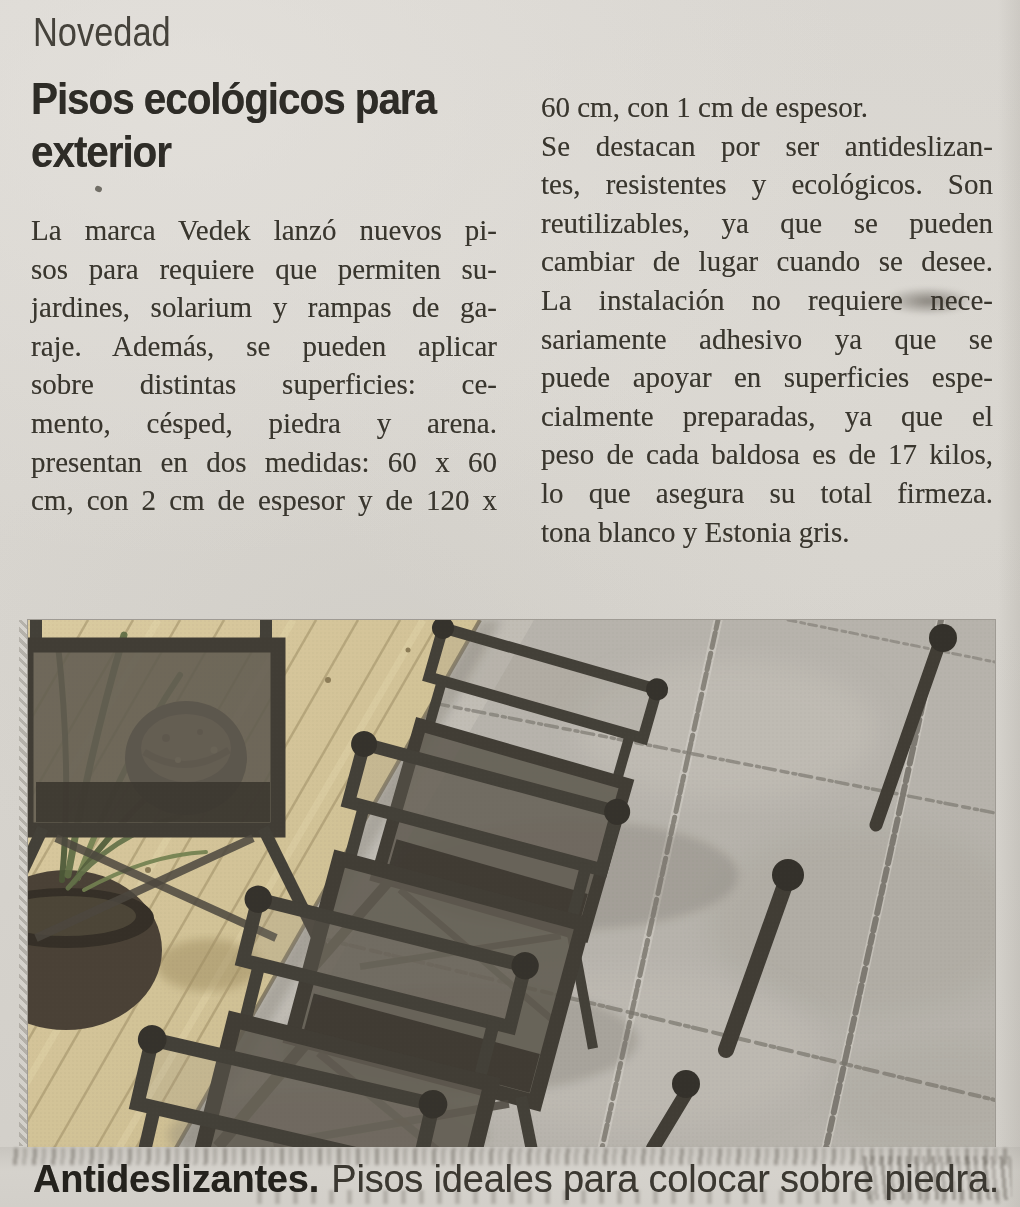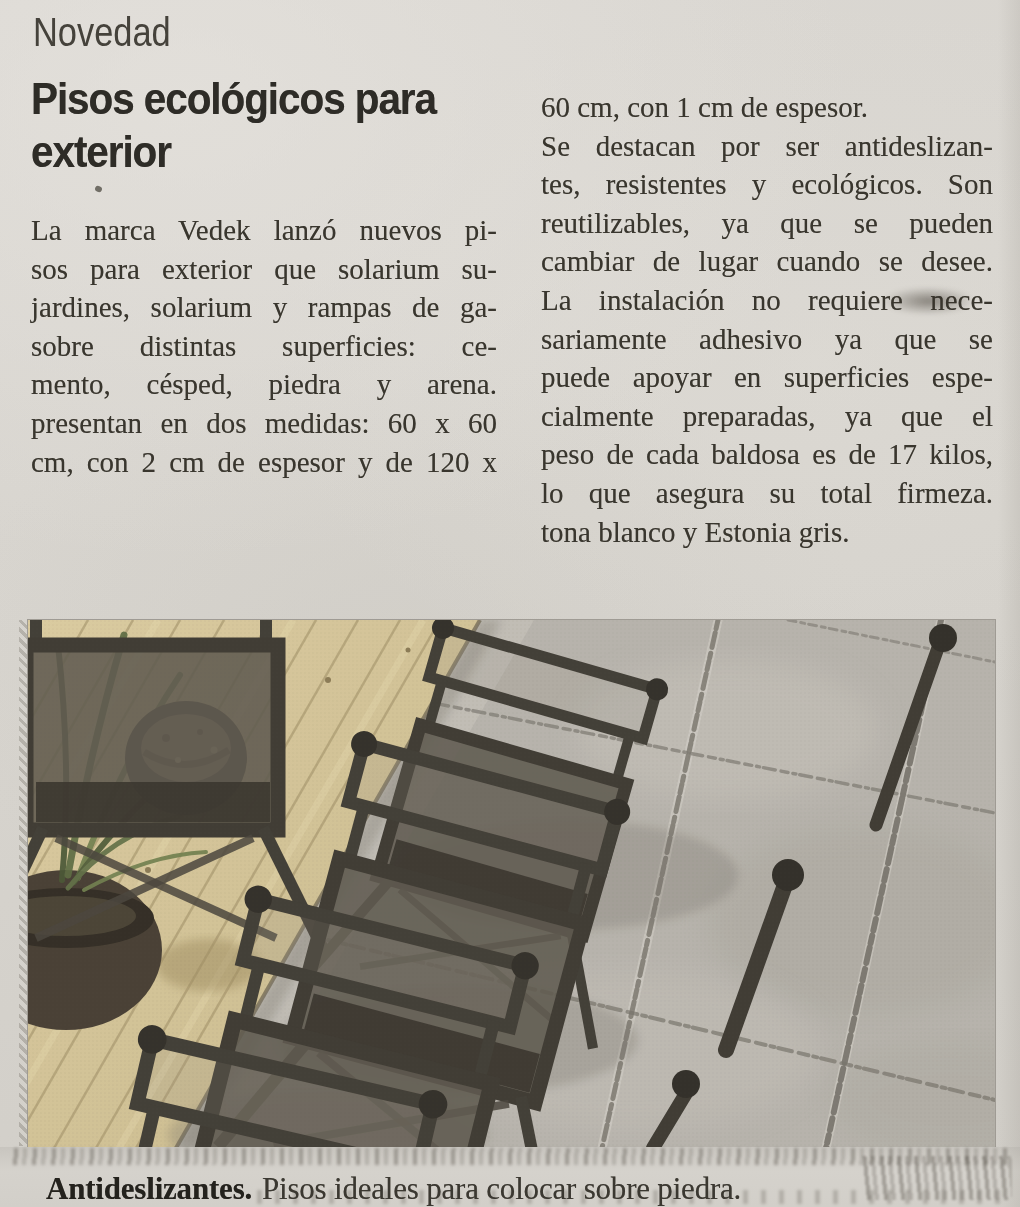--- a/index.html
+++ b/index.html
@@ -56,43 +56,44 @@
   .ghost-1{left:8px;top:1148px;width:1004px;height:17px;opacity:.7;filter:blur(1.5px);
      background:repeating-linear-gradient(93deg, transparent 0 6px, rgba(80,75,66,.55) 6px 10px,
                 transparent 10px 15px, rgba(80,75,66,.3) 15px 19px);}
   .ghost-2{left:250px;top:1190px;width:760px;height:14px;opacity:.5;filter:blur(1.6px);
      background:repeating-linear-gradient(88deg, transparent 0 7px, rgba(85,80,70,.5) 7px 12px,
                 transparent 12px 18px);}
   .ghost-3{left:862px;top:1156px;width:150px;height:44px;opacity:.65;filter:blur(1.2px);
      background:repeating-linear-gradient(84deg, transparent 0 5px, rgba(75,70,62,.55) 5px 9px,
                 transparent 9px 13px, rgba(75,70,62,.35) 13px 17px);}
   .caption{
-    position:absolute;left:30px;top:1155px;margin:16px;z-index:6;
-    font-family:Liberation Serif, serif;font-size:31px;letter-spacing:-.2px;color:#3b3831;
+    position:absolute;left:30px;top:1155px;margin:3px;z-index:6;
+    font-family:Liberation Sans, sans-serif;font-size:38px;letter-spacing:-.2px;color:#3b3831;
     text-shadow:0 0 .6px rgba(59,56,49,.5);
   }
   .cap-lead{font-weight:700;color:#24221d;}
   .cap-rest{margin-left:.32em;}
 </style>
 </head>
 <body>
 
 <div class="page">
 
   <div class="kicker">Novedad</div>
 
   <h1 class="headline">
     <span class="hl">Pisos ecológicos para</span>
     <span class="hl">exterior</span>
   </h1>
 
   <div class="col col-left">
       <div class="bl just">La marca Vedek lanzó nuevos pi-</div>
-      <div class="bl just">sos para exterior que solarium su-</div>
+      <div class="bl just">sos para requiere que permiten su-</div>
       <div class="bl just">jardines, solarium y rampas de ga-</div>
+      <div class="bl just">raje. Además, se pueden aplicar</div>
       <div class="bl just">sobre distintas superficies: ce-</div>
       <div class="bl just">mento, césped, piedra y arena.</div>
       <div class="bl just">presentan en dos medidas: 60 x 60</div>
       <div class="bl just">cm, con 2 cm de espesor y de 120 x</div>
     </div>
   <div class="col col-right">
       <div class="bl rag">60 cm, con 1 cm de espesor.</div>
       <div class="bl just">Se destacan por ser antideslizan-</div>
       <div class="bl just">tes, resistentes y ecológicos. Son</div>
       <div class="bl just">reutilizables, ya que se pueden</div>

